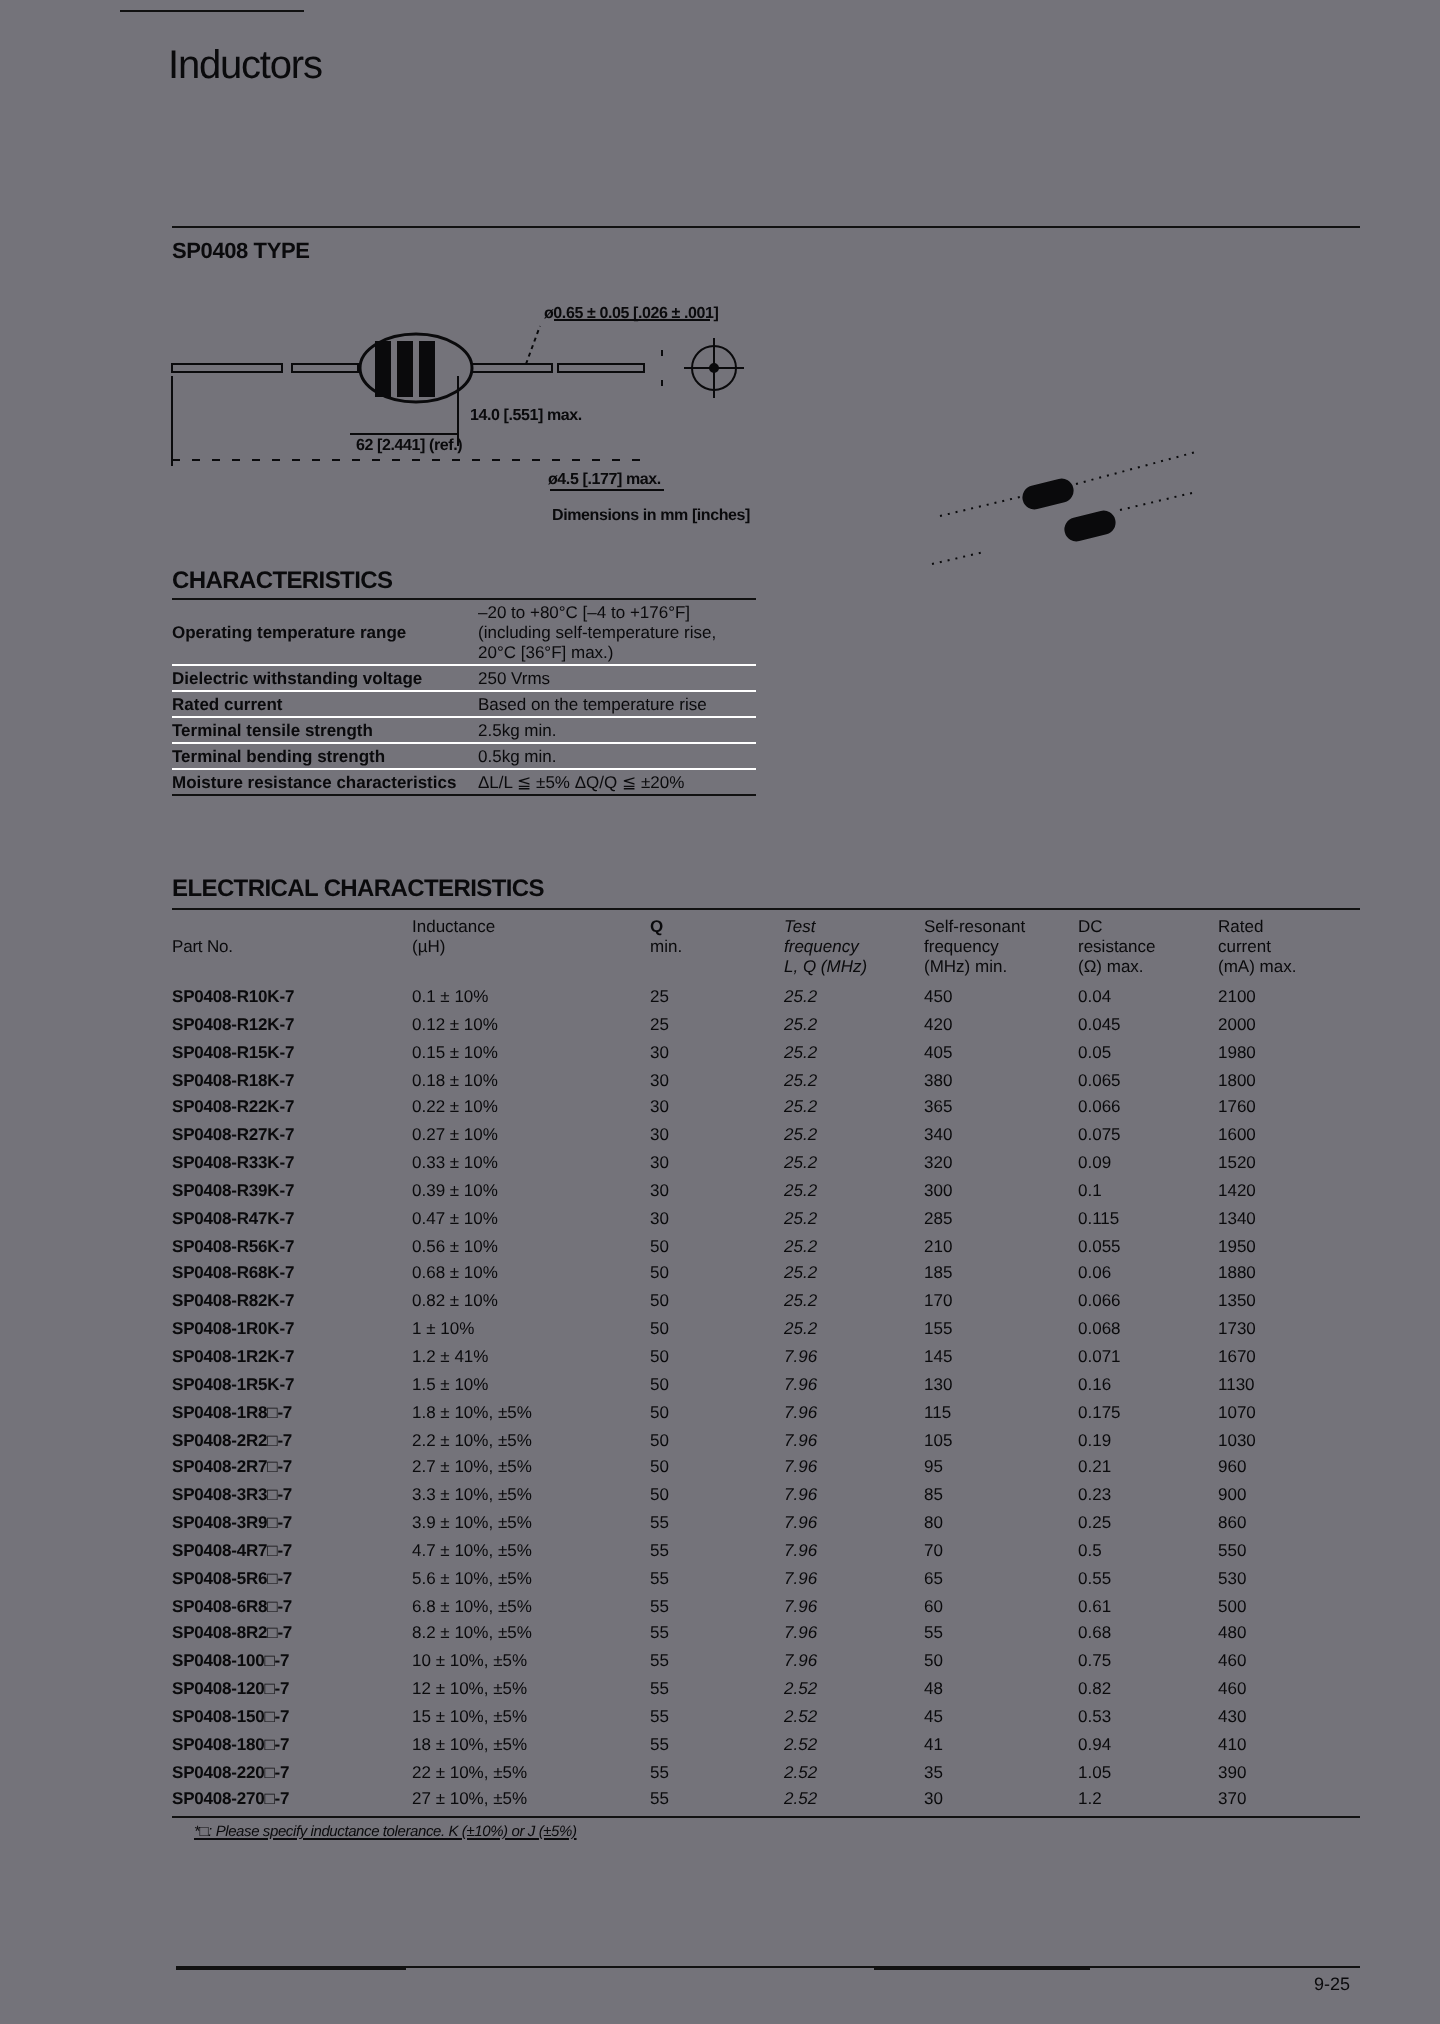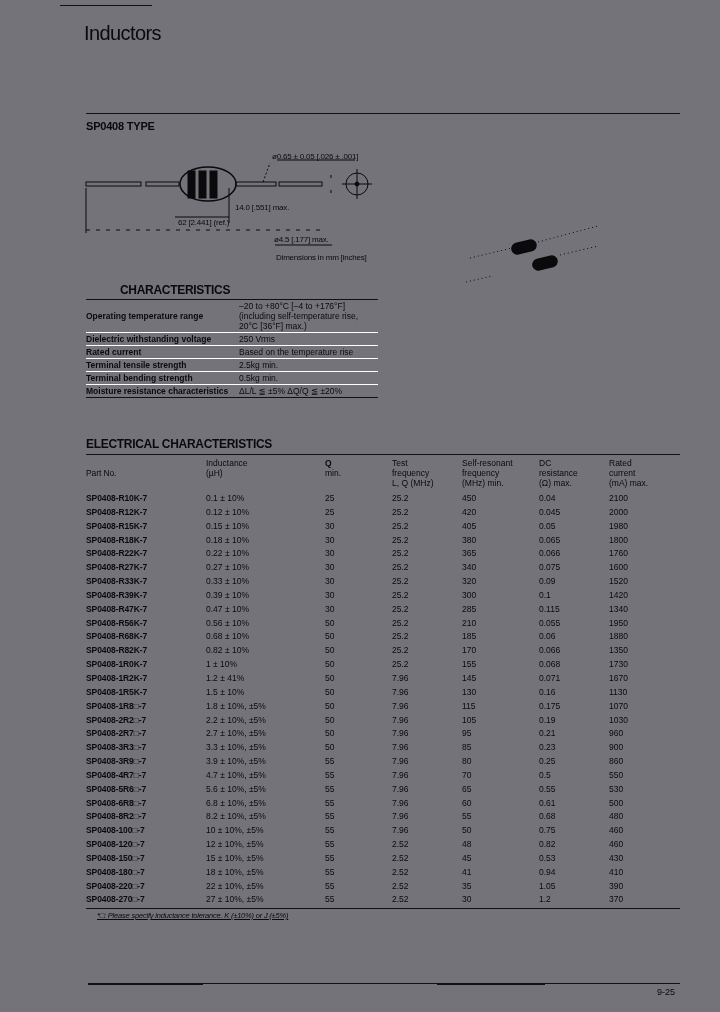--- a/index.html
+++ b/index.html
@@ -10,41 +10,41 @@
     font-family: "Liberation Sans", sans-serif;
     position: relative;
     overflow: hidden;
   }
   .abs { position: absolute; }
   .top-rule { left: 60px; top: 5px; width: 92px; height: 1px; background: #111; }
   .page-title { left: 84px; top: 22px; font-size: 20px; letter-spacing: -0.6px; font-weight: normal; }
   .header-rule { left: 86px; top: 113px; width: 594px; height: 1px; background: #111; }
   .type-title { left: 86px; top: 120px; font-size: 11px; font-weight: bold; letter-spacing: -0.2px; }
 
-  .drawing { left: 80px; top: 145px; width: 330px; height: 125px; }
+  .drawing { left: 80px; top: 145px; width: 330px; height: 125px; font-weight: bold; }
   .dim-text { font-size: 8px; letter-spacing: -0.2px; }
   .photo { left: 420px; top: 220px; width: 180px; height: 70px; }
 
   .section-title { font-size: 12px; font-weight: bold; letter-spacing: -0.3px; }
-  .char-title { left: 86px; top: 283px; margin-left: 34px; }
+  .char-title { left: 86px; top: 283px; }
   .char-rule-top { left: 86px; top: 299px; width: 292px; height: 1px; background: #111; }
   .char-table { left: 86px; top: 300px; width: 292px; border-collapse: collapse; font-size: 8.5px; }
   .char-table td { padding: 1px 0; vertical-align: top; border-bottom: 1px solid #ffffff; line-height: 10px; }
   .char-table td.lbl { font-weight: bold; width: 153px; }
   .char-table tr:last-child td { border-bottom: 1.5px solid #111; }
 
   .elec-title { left: 86px; top: 437px; }
   .elec-rule { left: 86px; top: 454px; width: 594px; height: 1px; background: #111; }
   .elec { left: 86px; top: 456px; width: 594px; font-size: 8.5px; }
   .elec .hdr { display: flex; height: 34px; line-height: 10px; padding-top: 2px; }
   .elec .row { display: flex; height: 13.85px; line-height: 13.85px; }
   .c-part { width: 120px; font-weight: bold; letter-spacing: -0.1px; }
   .c-ind { width: 119px; }
   .c-q { width: 67px; }
-  .c-tf { width: 70px; }
+  .c-tf { width: 70px; font-style: italic; }
   .c-srf { width: 77px; }
   .c-dc { width: 70px; }
   .c-rc { width: 71px; }
   .elec .hdr .c-part { font-weight: normal; padding-top: 10px; }
   .elec-bottom-rule { left: 86px; top: 908px; width: 594px; height: 1px; background: #111; }
   .footnote { left: 97px; top: 911px; font-size: 7.5px; font-style: italic; letter-spacing: -0.2px; text-decoration: underline; }
 
   .footer-rule { left: 88px; top: 983px; width: 592px; height: 1px; background: #111; }
   .footer-rule-thick1 { left: 88px; top: 983px; width: 115px; height: 2px; background: #111; }
   .footer-rule-thick2 { left: 437px; top: 983px; width: 108px; height: 2px; background: #111; }

